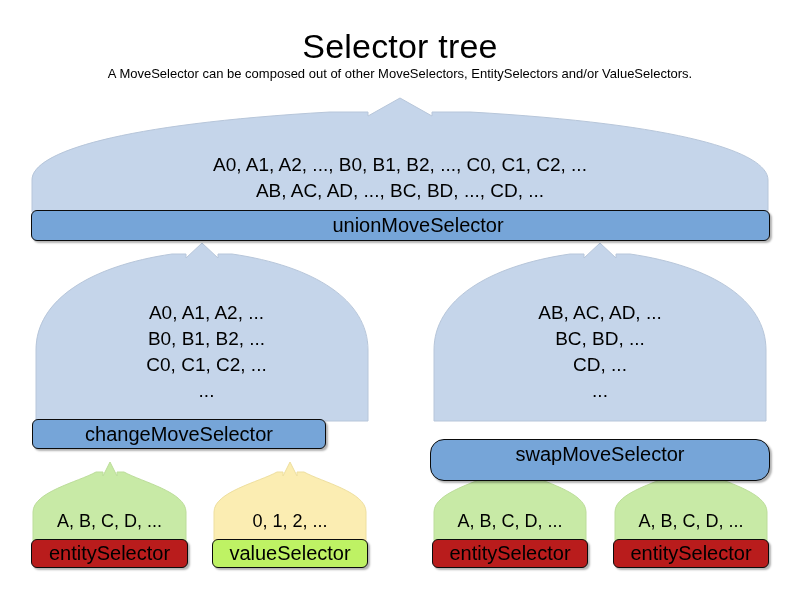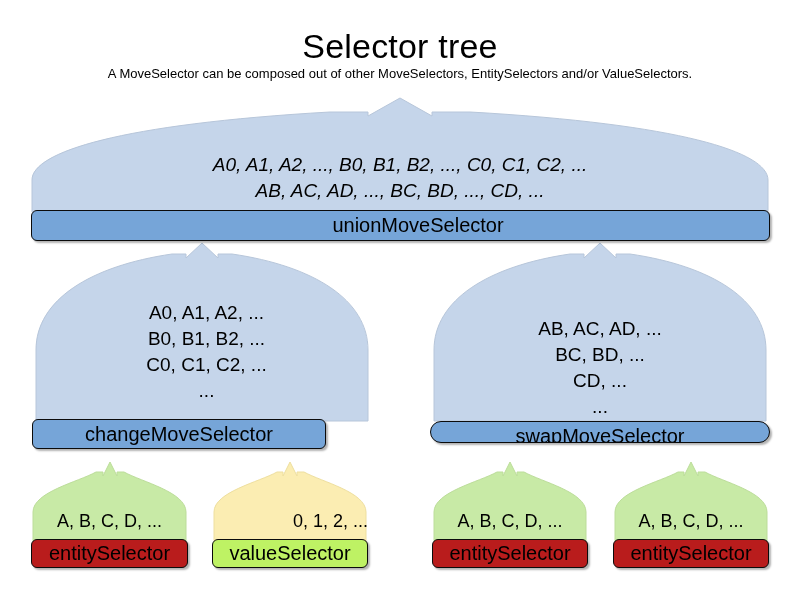--- a/index.html
+++ b/index.html
@@ -76,31 +76,31 @@
     white-space: nowrap;
   }
   .fan-text.small {
     font-size: 18px;
     line-height: 25px;
   }
 
   
   #union-bar    { left: 31px;  top: 210px; width: 739px; height: 31px; line-height: 29px; padding-left: 35px; }
   #change-bar   { left: 32px;  top: 419px; width: 294px; height: 30px; line-height: 28px; }
-  #swap-bar     { left: 430px; top: 421px; width: 340px; height: 22px; line-height: 28px; border-radius: 14px; }
+  #swap-bar     { left: 430px; top: 439px; width: 340px; height: 42px; line-height: 28px; border-radius: 14px; }
   #leaf-bar-0   { left: 31px;  top: 539px; width: 157px; height: 29px; line-height: 27px; }
   #leaf-bar-1   { left: 212px; top: 539px; width: 156px; height: 29px; line-height: 27px; }
   #leaf-bar-2   { left: 432px; top: 539px; width: 156px; height: 29px; line-height: 27px; }
   #leaf-bar-3   { left: 613px; top: 539px; width: 156px; height: 29px; line-height: 27px; }
 
-  #union-text   { left: 100px; top: 152px; width: 600px; font-style: italic; }
+  #union-text   { left: 100px; top: 152px; width: 600px; }
   #change-text  { left: 64px;  top: 300px; width: 285px; }
-  #swap-text    { left: 455px; top: 316px; width: 290px; }
+  #swap-text    { left: 455px; top: 300px; width: 290px; }
   #leaf-text-0  { left: 31px;  top: 509px; width: 157px; }
-  #leaf-text-1  { left: 212px; top: 509px; width: 156px; text-align: right; }
+  #leaf-text-1  { left: 212px; top: 509px; width: 156px; }
   #leaf-text-2  { left: 432px; top: 509px; width: 156px; }
   #leaf-text-3  { left: 613px; top: 509px; width: 156px; }
 </style>
 </head>
 <body>
 
 <div id="canvas">
 
   <svg id="fanlayer" viewBox="0 0 800 600">
 

